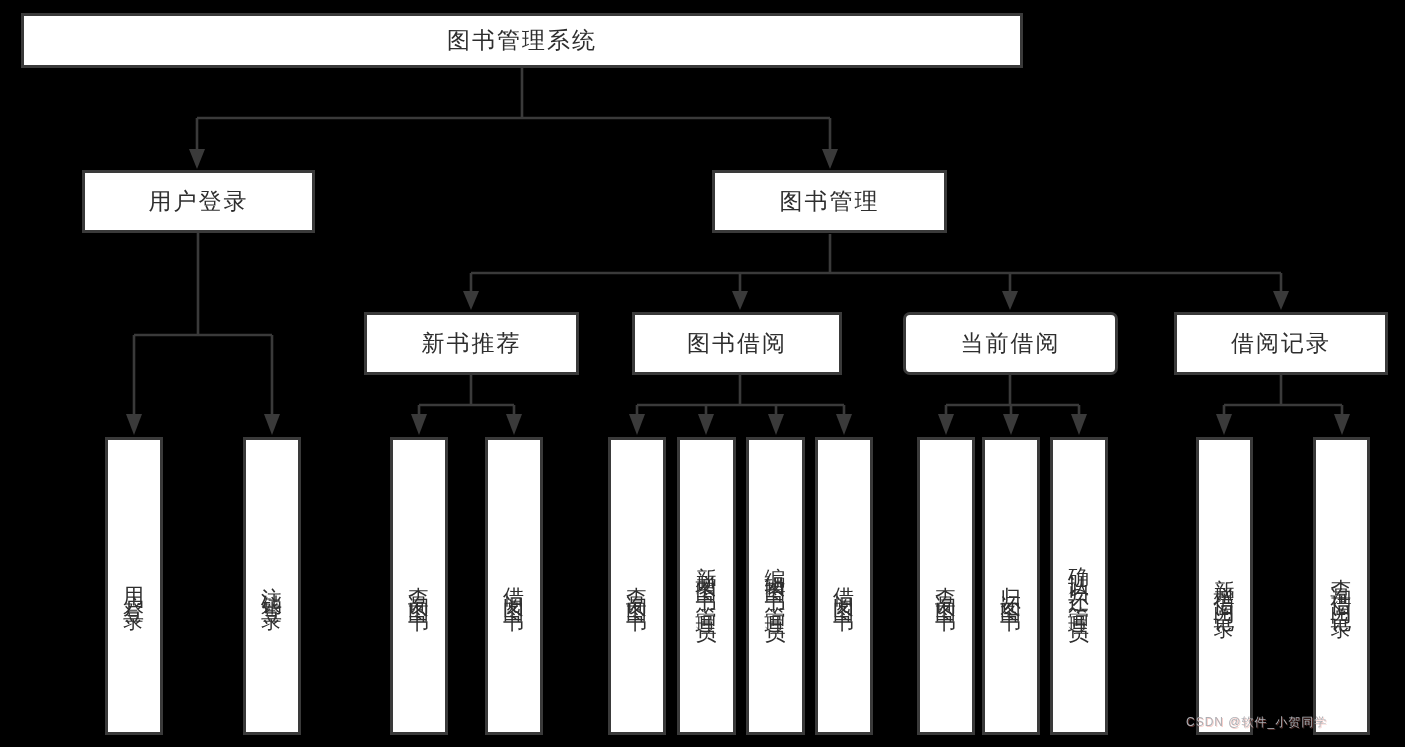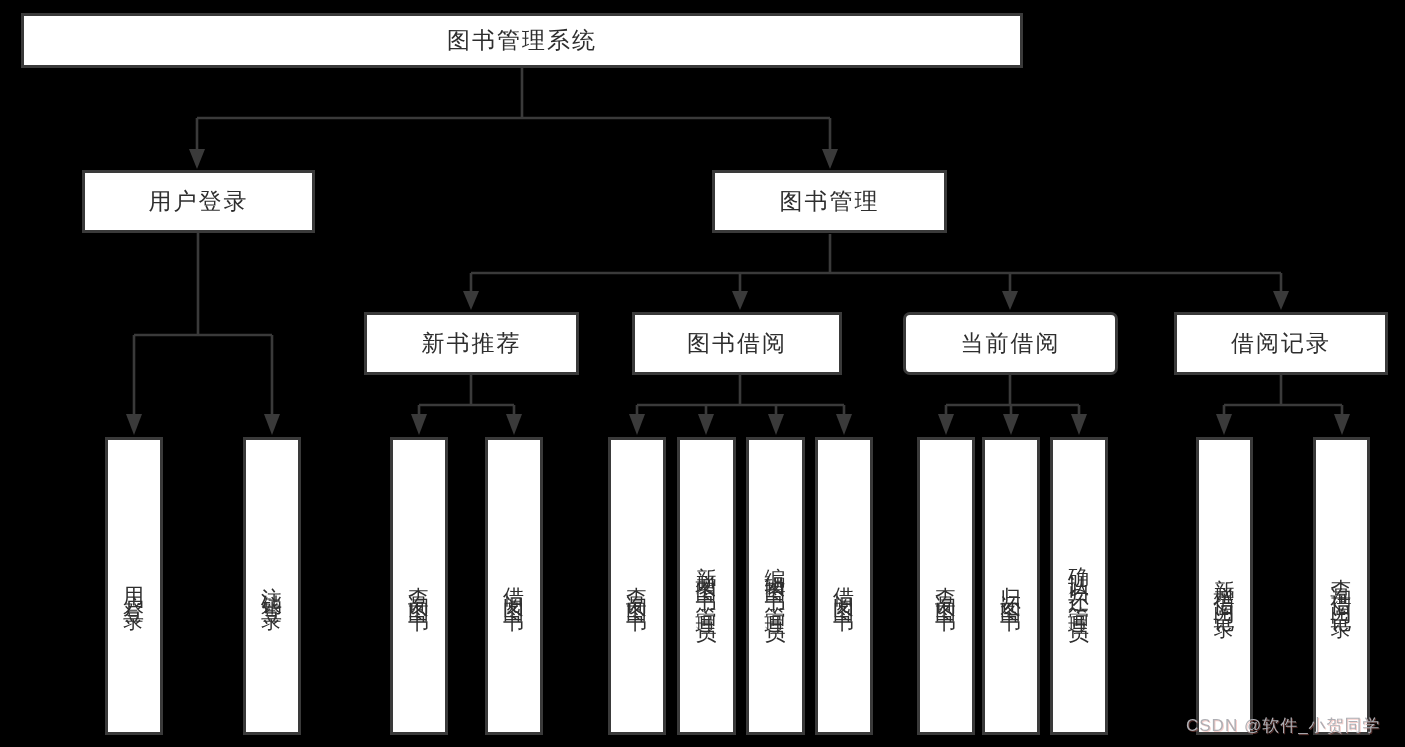--- a/index.html
+++ b/index.html
@@ -44,21 +44,21 @@
     text-orientation: mixed;
     font-size: 21px;
     letter-spacing: 8px;
     line-height: 1;
   }
   .watermark {
     position: absolute;
     left: 1186px;
     top: 714px;
     z-index: 3;
-    font-size: 17px;
+    font-size: 12px;
     letter-spacing: 1px;
     color: #aeaeb3;
     text-shadow: 1px 1px 0 rgba(235, 120, 110, 0.35);
     white-space: nowrap;
   }
 </style>
 </head>
 <body>
 
 <div class="canvas">

